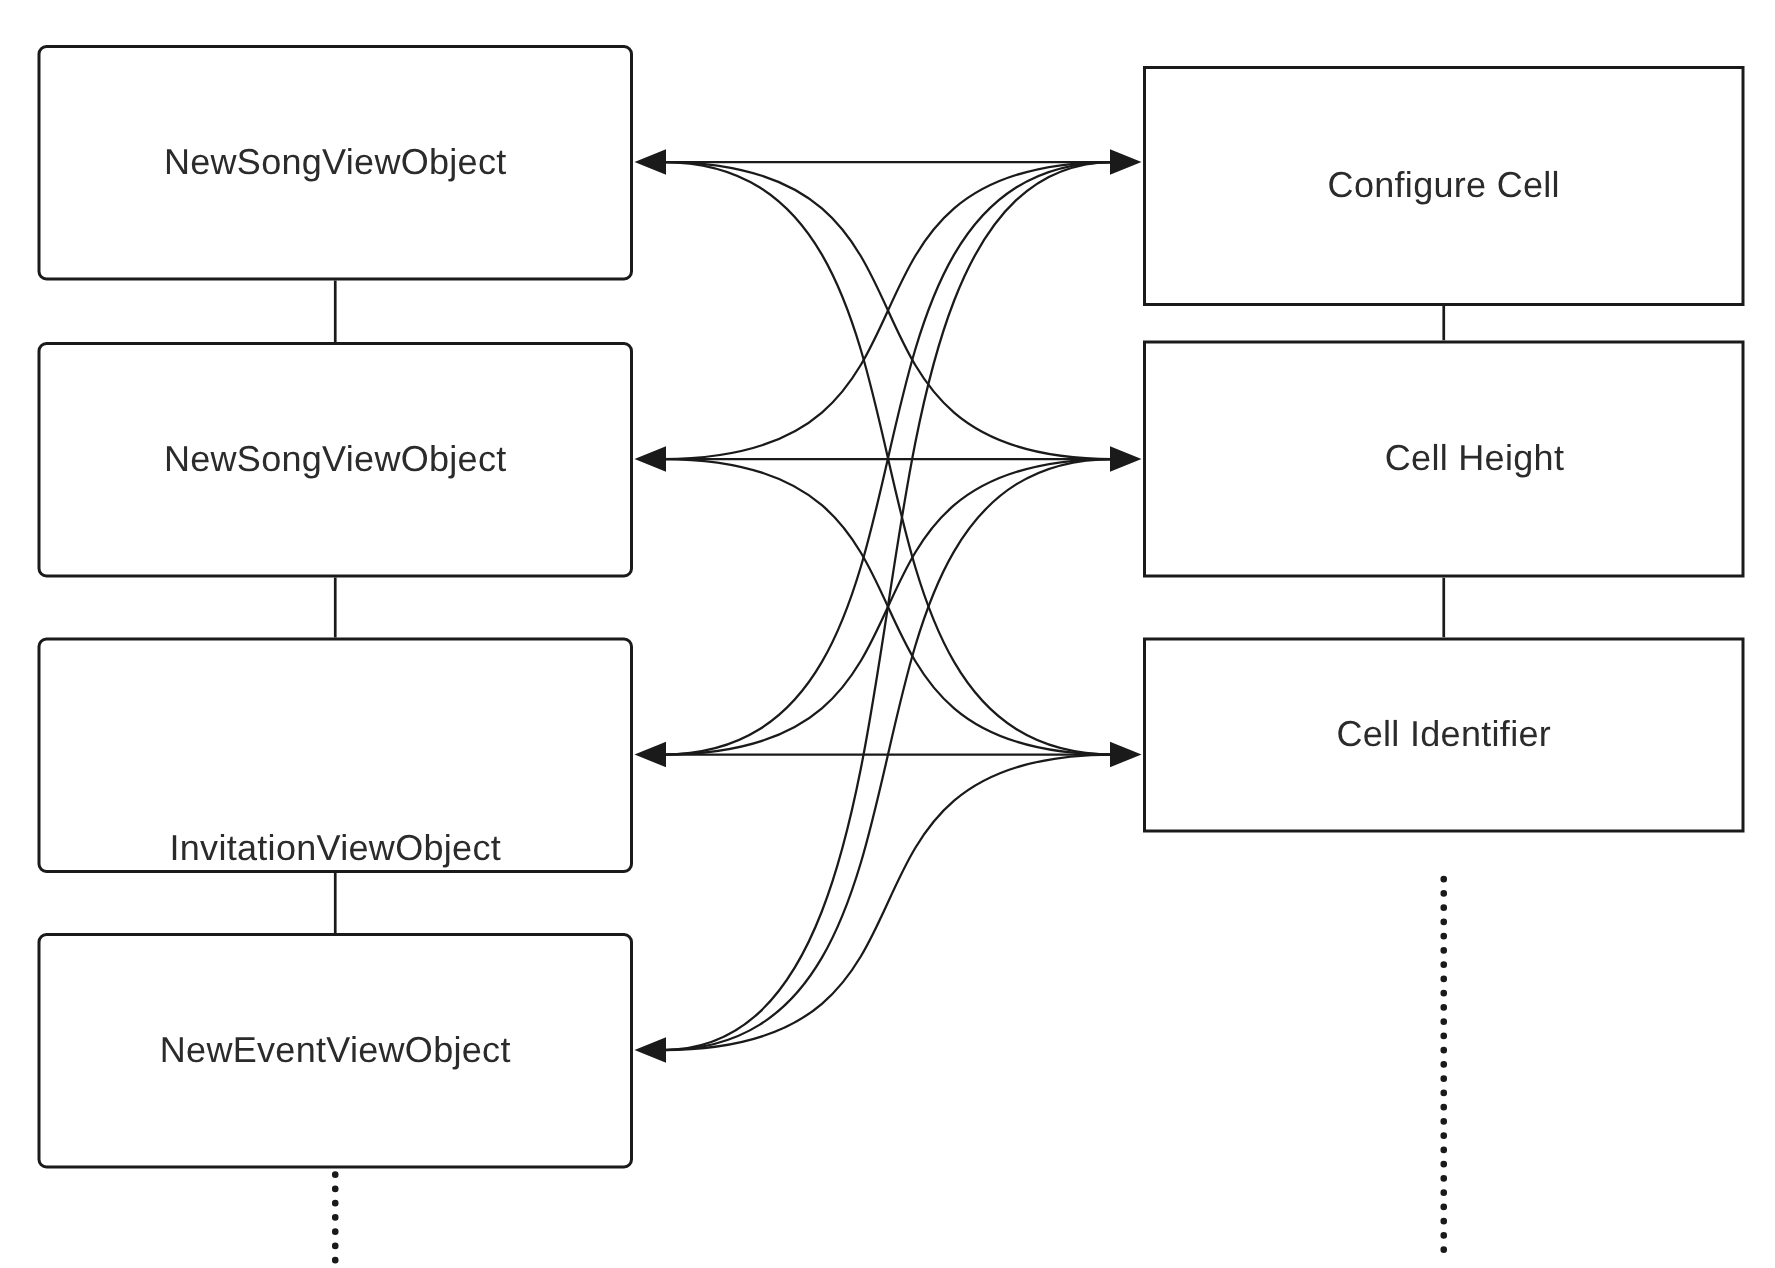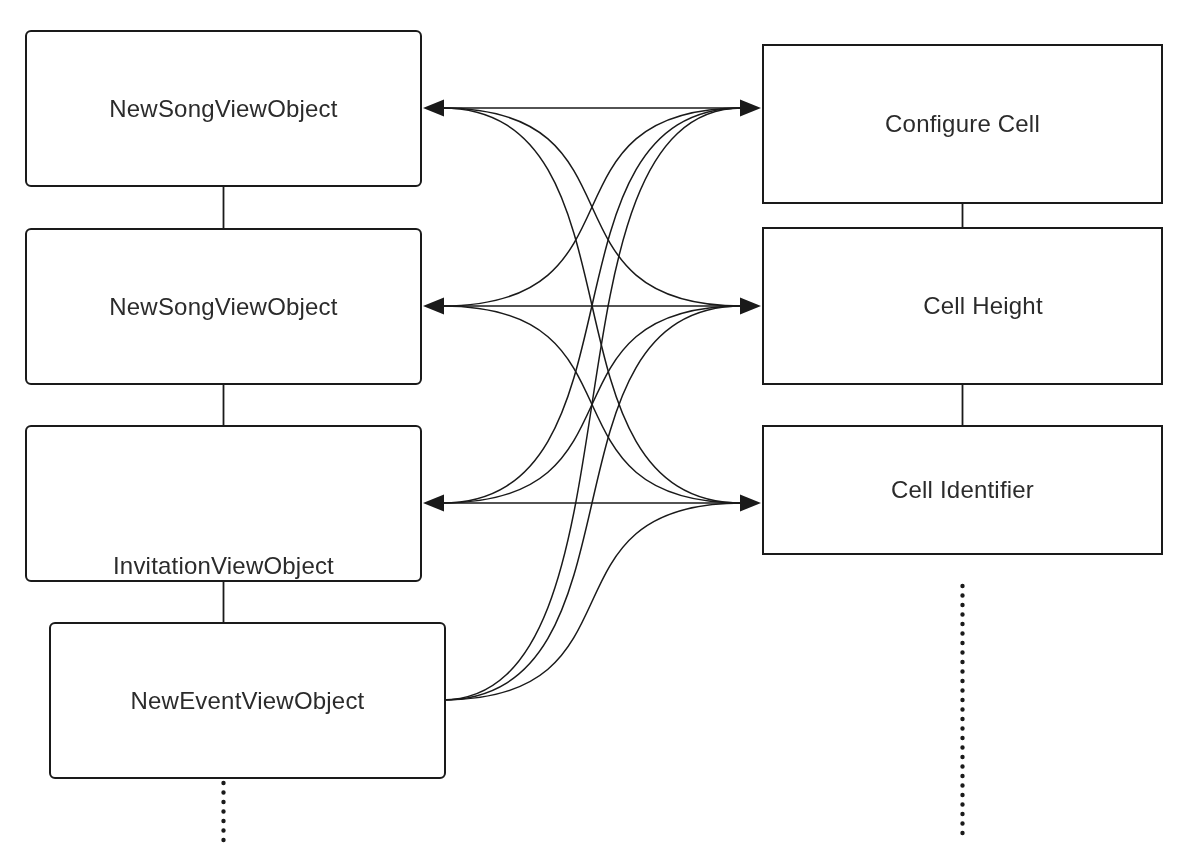--- a/index.html
+++ b/index.html
@@ -35,21 +35,21 @@
     width: 397px; height: 157px;
     border-radius: 6px;
   }
   .node.rect {
     width: 401px;
     border-width: 2.5px;
   }
   #n-new-song     { left: 25px;  top: 30px;  }
   #n-new-album    { left: 25px;  top: 228px; }
   #n-invitation   { left: 25px;  top: 425px; align-items: flex-end; }
-  #n-new-event    { left: 25px;  top: 622px; margin-left: 24px; }
+  #n-new-event    { left: 25px;  top: 622px; }
   #n-configure-cell  { left: 762px; top: 44px;  height: 160px; }
   #n-cell-height     { left: 762px; top: 227px; height: 158px; padding-left: 41px; }
   #n-cell-identifier { left: 762px; top: 425px; height: 130px; }
 </style>
 </head>
 <body>
 
 <div class="canvas">
 
   <svg id="edge-svg" viewBox="0 0 1183 845">

